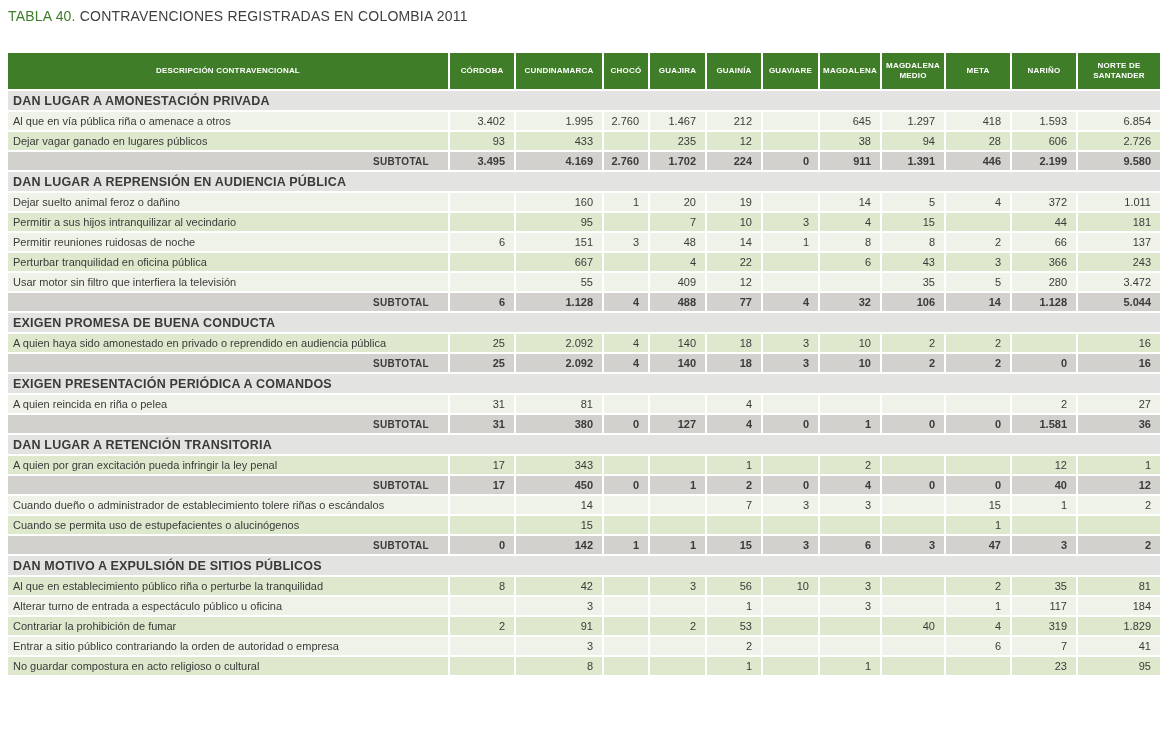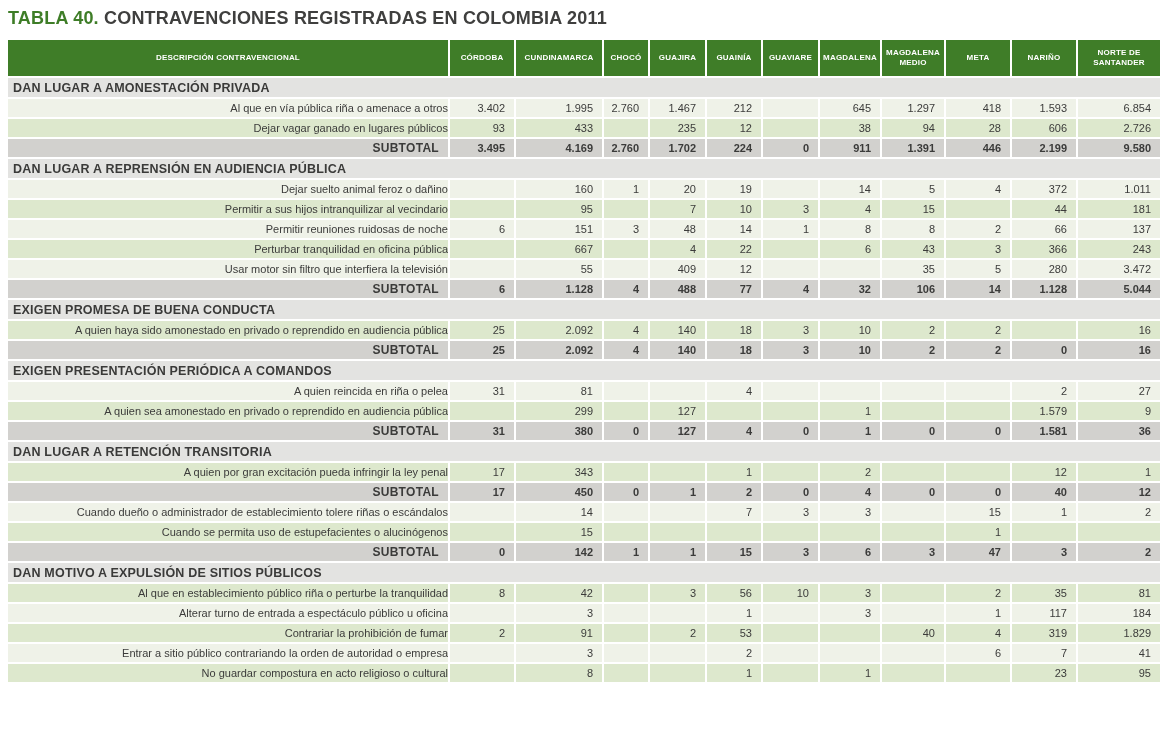--- a/index.html
+++ b/index.html
@@ -9,37 +9,37 @@
     --row-green:#dde8cd;
     --subtotal-bg:#d2d1ce;
     --text-dark:#3b3b3a;
     --title-green:#3e7d27;
     --page-bg:#ffffff;
   }
   *{box-sizing:border-box;margin:0;padding:0;}
   html,body{width:1170px;height:734px;overflow:hidden;background:var(--page-bg);
     font-family:"Liberation Sans","DejaVu Sans",sans-serif;color:var(--text-dark);}
   .page{padding:6px 4px 0 6px;}
-  .title{font-size:18px;font-weight:bold;letter-spacing:.2px;margin:2px 0 9px 2px;}
+  .title{font-size:14px;font-weight:normal;letter-spacing:.2px;margin:2px 0 27px 2px;}
   .title .t-prefix{color:var(--title-green);}
   .title .t-text{color:#3f3f3e;}
   table{border-collapse:separate;border-spacing:2px;table-layout:fixed;width:1156px;}
   th,td{overflow:hidden;white-space:nowrap;}
   thead th{background:var(--header-green);color:#fff;font-size:8px;font-weight:bold;
     text-align:center;vertical-align:middle;height:36px;line-height:1.25;
     letter-spacing:.2px;white-space:normal;padding:1px 2px;}
   .section-row th{background:var(--section-bg);color:#3a3a39;font-size:12.5px;
     font-weight:bold;text-align:left;height:19px;padding:0 0 0 5px;letter-spacing:.2px;}
   td{font-size:11px;height:18px;vertical-align:middle;}
-  td.lbl{text-align:right;padding-left:5px;}
+  td.lbl{text-align:left;padding-left:5px;}
   td.num{text-align:right;padding-right:9px;}
   tr.r-light td{background:var(--row-light);}
   tr.r-green td{background:var(--row-green);}
   tr.subtotal td{background:var(--subtotal-bg);font-weight:bold;}
-  tr.subtotal td.lbl{text-align:right;padding-right:9px;font-size:12px;letter-spacing:.3px;}
+  tr.subtotal td.lbl{text-align:right;padding-right:19px;font-size:10px;letter-spacing:.3px;}
   
   col.c-desc{width:440px;} col.c-0{width:64px;} col.c-1{width:86px;} col.c-2{width:44px;}
   col.c-3{width:55px;} col.c-4{width:54px;} col.c-5{width:55px;} col.c-6{width:60px;}
   col.c-7{width:62px;} col.c-8{width:64px;} col.c-9{width:64px;} col.c-10{width:82px;}
 </style>
 </head>
 <body>
 
 <div class="page">
   <div class="title"><span class="t-prefix">TABLA 40.</span> <span class="t-text">CONTRAVENCIONES REGISTRADAS EN COLOMBIA 2011</span></div>
@@ -251,34 +251,20 @@
           <td class="num"></td>
           <td class="num"></td>
           <td class="num">4</td>
           <td class="num"></td>
           <td class="num"></td>
           <td class="num"></td>
           <td class="num"></td>
           <td class="num">2</td>
           <td class="num">27</td>
         </tr>
-        <tr class="r-green">
-          <td class="lbl">A quien sea amonestado en privado o reprendido en audiencia pública</td>
-          <td class="num"></td>
-          <td class="num">299</td>
-          <td class="num"></td>
-          <td class="num">127</td>
-          <td class="num"></td>
-          <td class="num"></td>
-          <td class="num">1</td>
-          <td class="num"></td>
-          <td class="num"></td>
-          <td class="num">1.579</td>
-          <td class="num">9</td>
-        </tr>
         <tr class="subtotal">
           <td class="lbl">SUBTOTAL</td>
           <td class="num">31</td>
           <td class="num">380</td>
           <td class="num">0</td>
           <td class="num">127</td>
           <td class="num">4</td>
           <td class="num">0</td>
           <td class="num">1</td>
           <td class="num">0</td>

